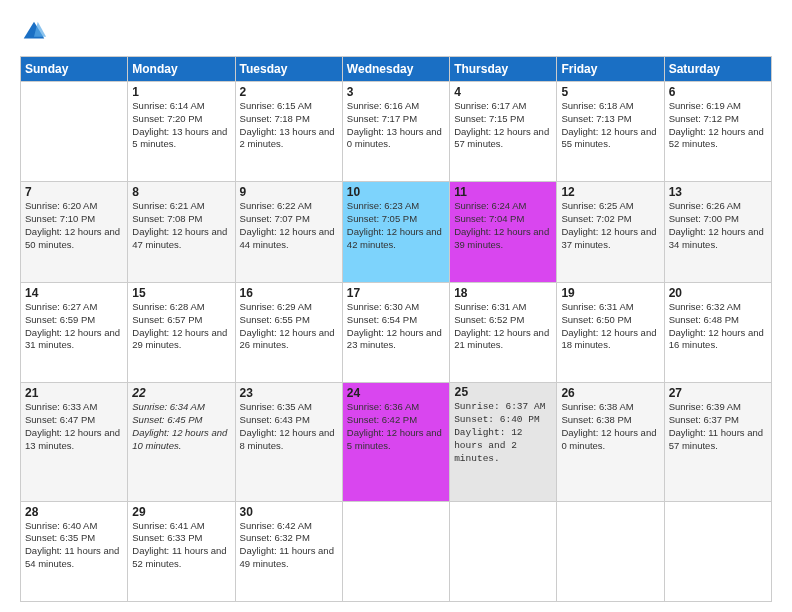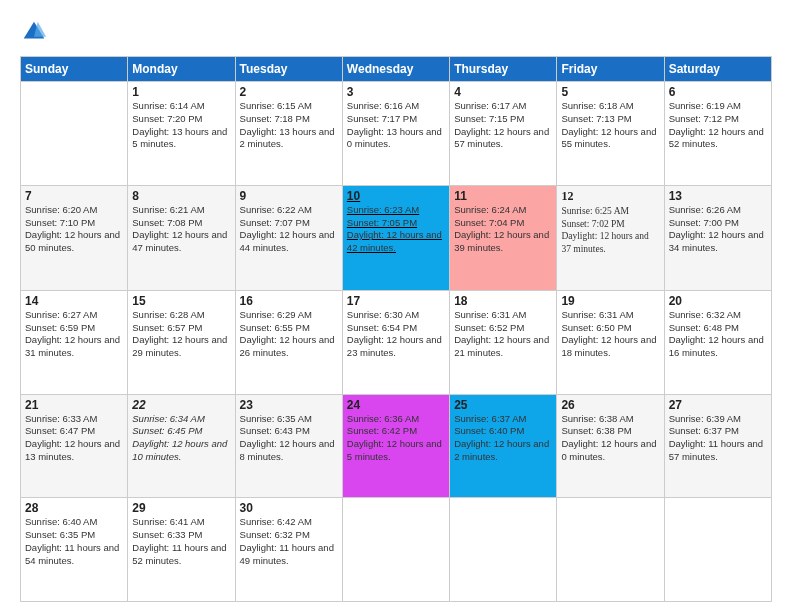--- a/index.html
+++ b/index.html
@@ -169,29 +169,29 @@
             <div class="day-detail">Sunrise: 6:20 AM<br>Sunset: 7:10 PM<br>Daylight: 12 hours and 50 minutes.</div>
           </td>
           <td style="background: rgb(245, 245, 245);">
             <span class="day-num">8</span>
             <div class="day-detail">Sunrise: 6:21 AM<br>Sunset: 7:08 PM<br>Daylight: 12 hours and 47 minutes.</div>
           </td>
           <td style="background: rgb(245, 245, 245);">
             <span class="day-num">9</span>
             <div class="day-detail">Sunrise: 6:22 AM<br>Sunset: 7:07 PM<br>Daylight: 12 hours and 44 minutes.</div>
           </td>
-          <td style="background: #0ea5e9; text-decoration: underline;">
+          <td style="background: #7dd3fc;">
             <span class="day-num">10</span>
             <div class="day-detail">Sunrise: 6:23 AM<br>Sunset: 7:05 PM<br>Daylight: 12 hours and 42 minutes.</div>
           </td>
-          <td style="background: #fca5a5;">
+          <td style="background: #d946ef;">
             <span class="day-num">11</span>
             <div class="day-detail">Sunrise: 6:24 AM<br>Sunset: 7:04 PM<br>Daylight: 12 hours and 39 minutes.</div>
           </td>
-          <td style="background: rgb(245, 245, 245); font-family: Liberation Serif, serif;">
+          <td style="background: rgb(245, 245, 245);">
             <span class="day-num">12</span>
             <div class="day-detail">Sunrise: 6:25 AM<br>Sunset: 7:02 PM<br>Daylight: 12 hours and 37 minutes.</div>
           </td>
           <td style="background: rgb(245, 245, 245);">
             <span class="day-num">13</span>
             <div class="day-detail">Sunrise: 6:26 AM<br>Sunset: 7:00 PM<br>Daylight: 12 hours and 34 minutes.</div>
           </td>
         </tr>
         <tr>
           <td>
@@ -233,21 +233,21 @@
             <div class="day-detail">Sunrise: 6:34 AM<br>Sunset: 6:45 PM<br>Daylight: 12 hours and 10 minutes.</div>
           </td>
           <td style="background: rgb(245, 245, 245);">
             <span class="day-num">23</span>
             <div class="day-detail">Sunrise: 6:35 AM<br>Sunset: 6:43 PM<br>Daylight: 12 hours and 8 minutes.</div>
           </td>
           <td style="background: #d946ef; margin-top: 14px;">
             <span class="day-num">24</span>
             <div class="day-detail">Sunrise: 6:36 AM<br>Sunset: 6:42 PM<br>Daylight: 12 hours and 5 minutes.</div>
           </td>
-          <td style="background: #0ea5e9;">
+          <td style="background: #e5e5e5; font-family: Liberation Mono, monospace;">
             <span class="day-num">25</span>
             <div class="day-detail">Sunrise: 6:37 AM<br>Sunset: 6:40 PM<br>Daylight: 12 hours and 2 minutes.</div>
           </td>
           <td style="background: rgb(245, 245, 245);">
             <span class="day-num">26</span>
             <div class="day-detail">Sunrise: 6:38 AM<br>Sunset: 6:38 PM<br>Daylight: 12 hours and 0 minutes.</div>
           </td>
           <td style="background: rgb(245, 245, 245); margin-top: 39px;">
             <span class="day-num">27</span>
             <div class="day-detail">Sunrise: 6:39 AM<br>Sunset: 6:37 PM<br>Daylight: 11 hours and 57 minutes.</div>

